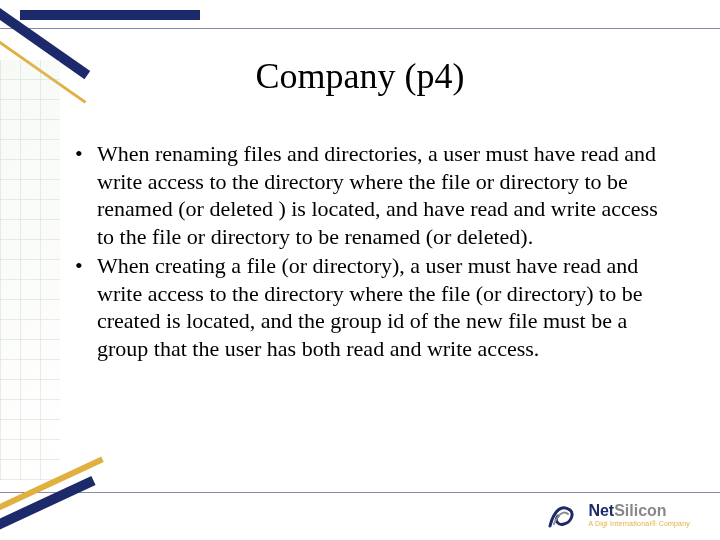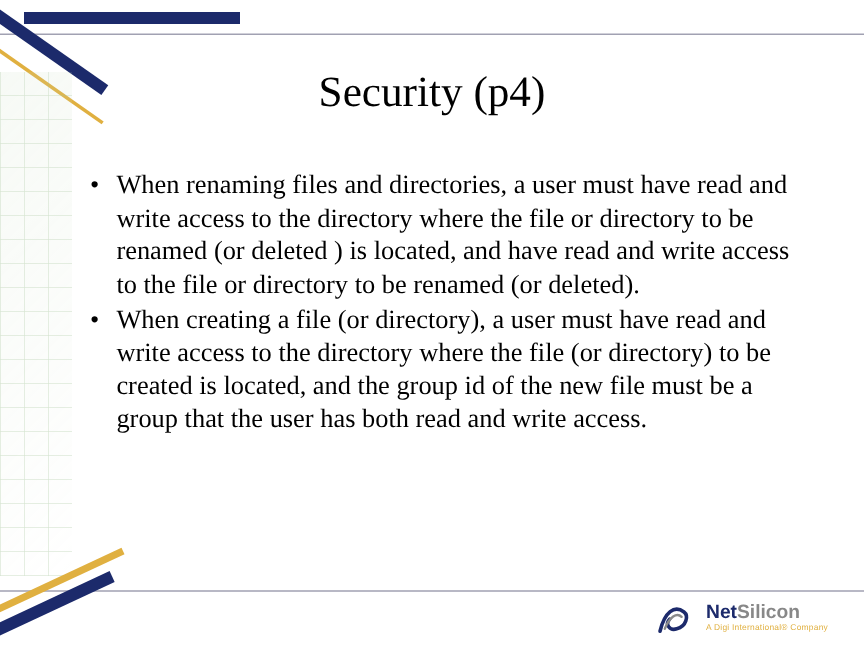--- a/index.html
+++ b/index.html
@@ -38,21 +38,21 @@
 <div class="slide">
   <div class="bg-top-dark"></div>
   <div class="bg-top-line"></div>
   <div class="bg-diag1"></div>
   <div class="bg-diag2"></div>
   <div class="bg-pattern"></div>
   <div class="bg-bottom-line"></div>
   <div class="bg-bottom-diag"></div>
   <div class="bg-bottom-diag2"></div>
 
-  <div class="title">Security (p4)</div>
+  <div class="title">Company (p4)</div>
 
   <div class="body">
     <ul class="bullets">
       <li>When renaming files and directories, a user must have read and write access to the directory where the file or directory to be renamed (or deleted ) is located, and have read and write access to the file or directory to be renamed (or deleted).</li>
       <li>When creating a file (or directory), a user must have read and write access to the directory where the file (or directory) to be created is located, and the group id of the new file must be a group that the user has both read and write access.</li>
     </ul>
   </div>
 
   <div class="logo">
     <div class="logo-mark">

